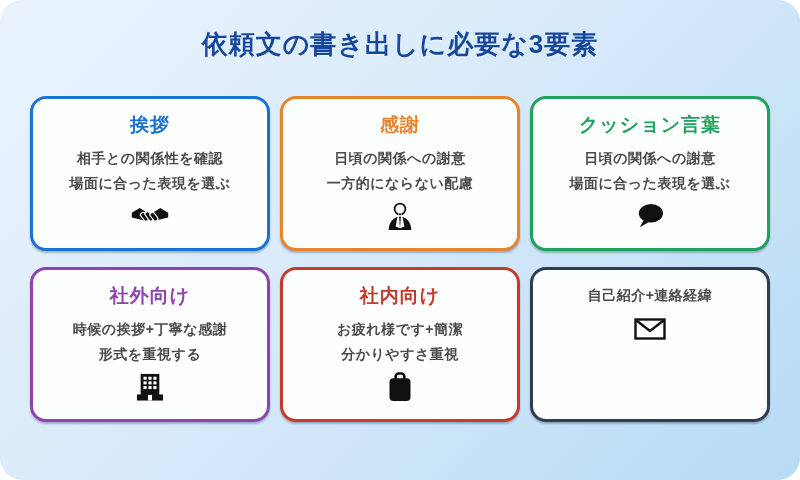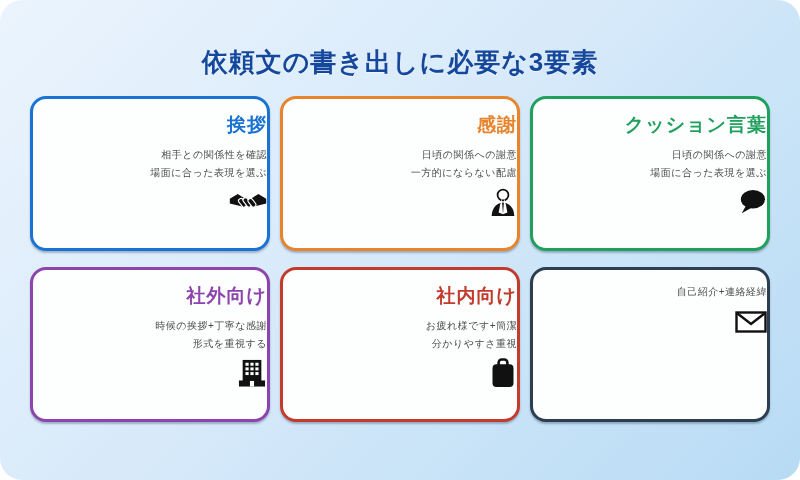--- a/index.html
+++ b/index.html
@@ -10,21 +10,21 @@
   }
   .canvas{
     position:relative;
     width:800px;height:480px;
     border-radius:22px;
     background:linear-gradient(135deg,#ebf4fd 0%,#d8eafa 45%,#b7dbf4 100%);
     overflow:hidden;
     box-sizing:border-box;
   }
   .page-title{
-    margin:18px;
+    margin:0;
     padding-top:27px;
     text-align:center;
     font-size:26px;
     font-weight:bold;
     letter-spacing:1px;
     color:var(--accent,#15489c);
     text-shadow:0 1px 1px rgba(255,255,255,0.6);
   }
   .grid{
     position:absolute;
@@ -37,36 +37,37 @@
     row-gap:16px;
   }
   .card{
     box-sizing:border-box;
     background:#fdfefe;
     border:3px solid var(--accent,#888);
     border-radius:16px;
     box-shadow:0 2px 2px rgba(50,70,100,0.35);
     display:flex;
     flex-direction:column;
-    align-items:flex-end;
+    align-items:center;
     padding-top:13px;
   }
   .card-title{
     font-size:19px;
     font-weight:bold;
     color:var(--accent,#333);
     letter-spacing:1px;
     margin-bottom:8px;
   }
   .card-line{
-    font-size:10px;
+    font-size:14px;
     color:#4a4a4a;
     line-height:1.75;
     letter-spacing:0.5px;
     text-align:center;
+    font-weight:bold;
   }
   .card-icon{
     margin-top:6px;
     height:30px;
     display:flex;
     align-items:center;
     justify-content:center;
   }
   .card-icon svg{display:block;}
 </style>

